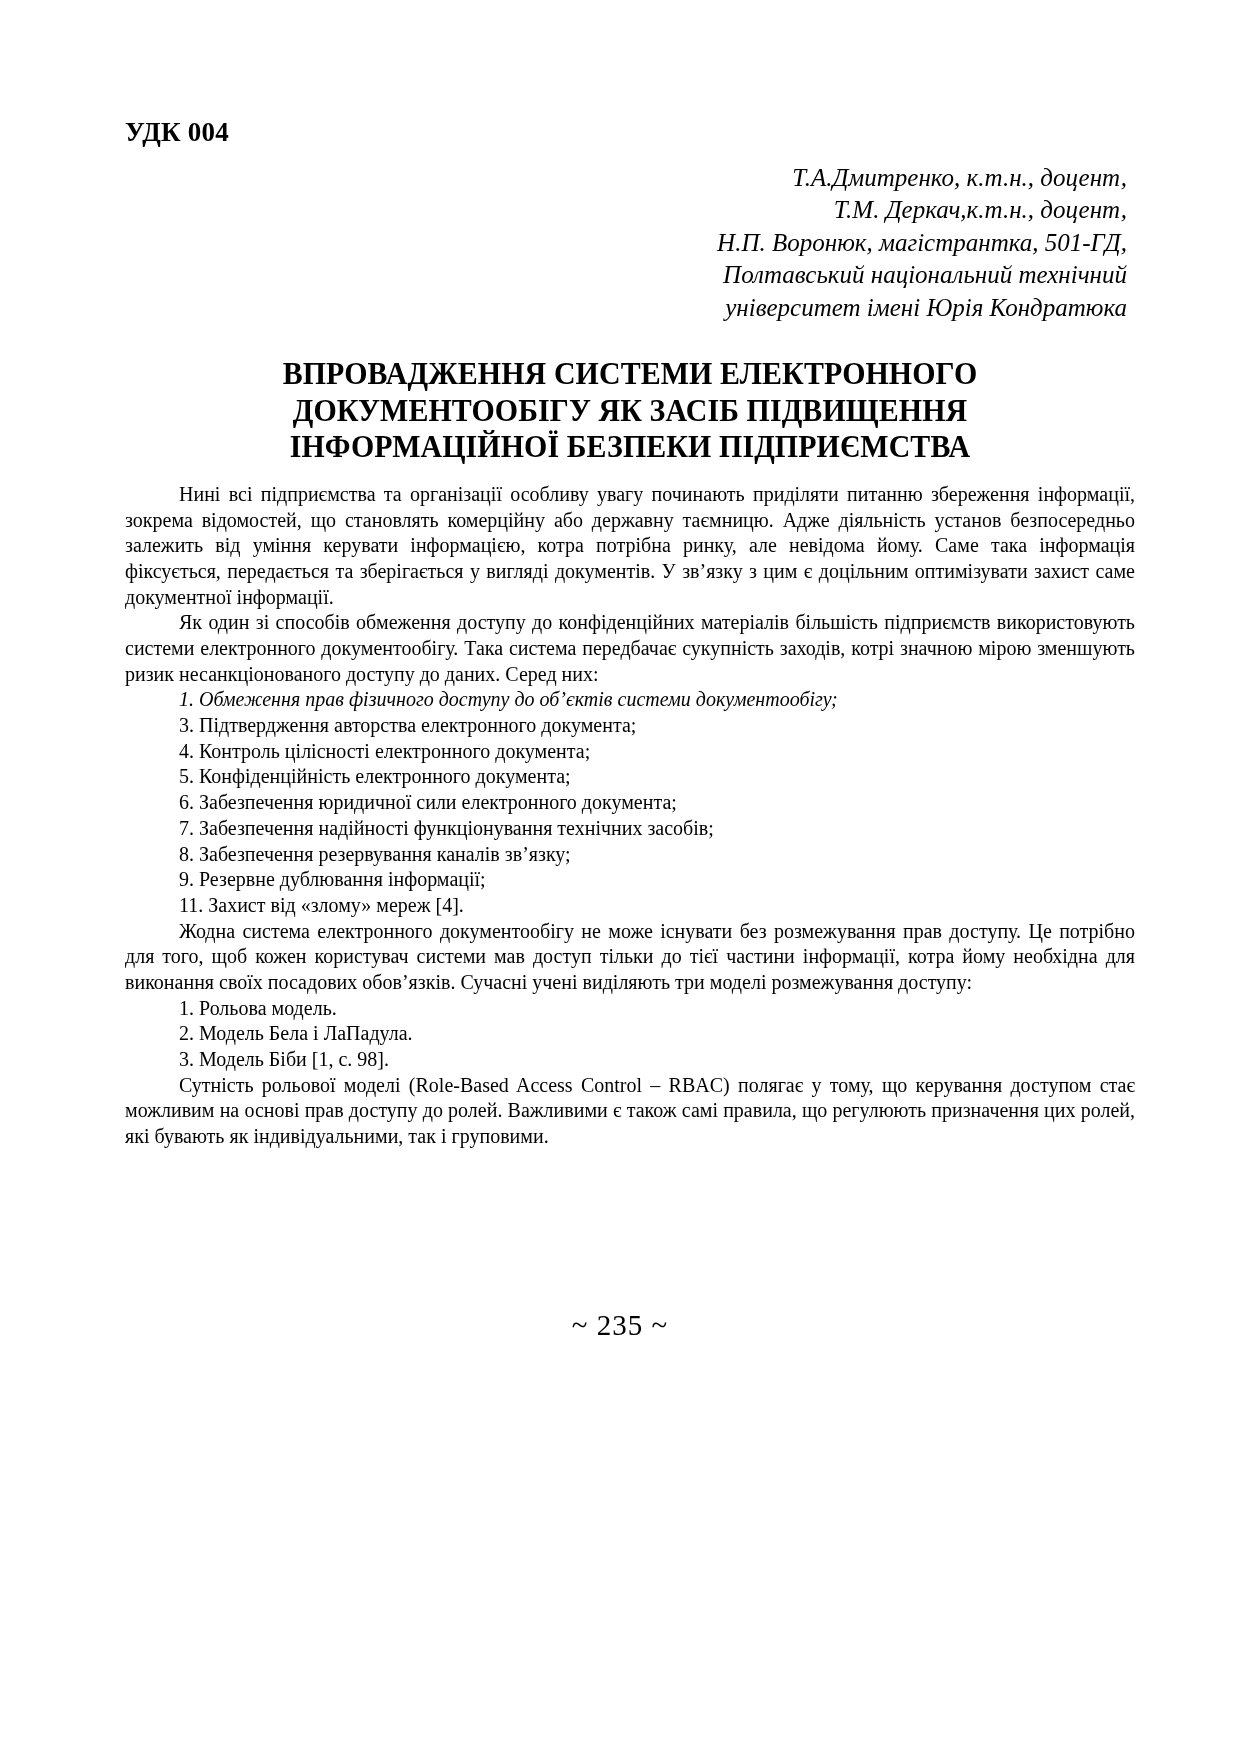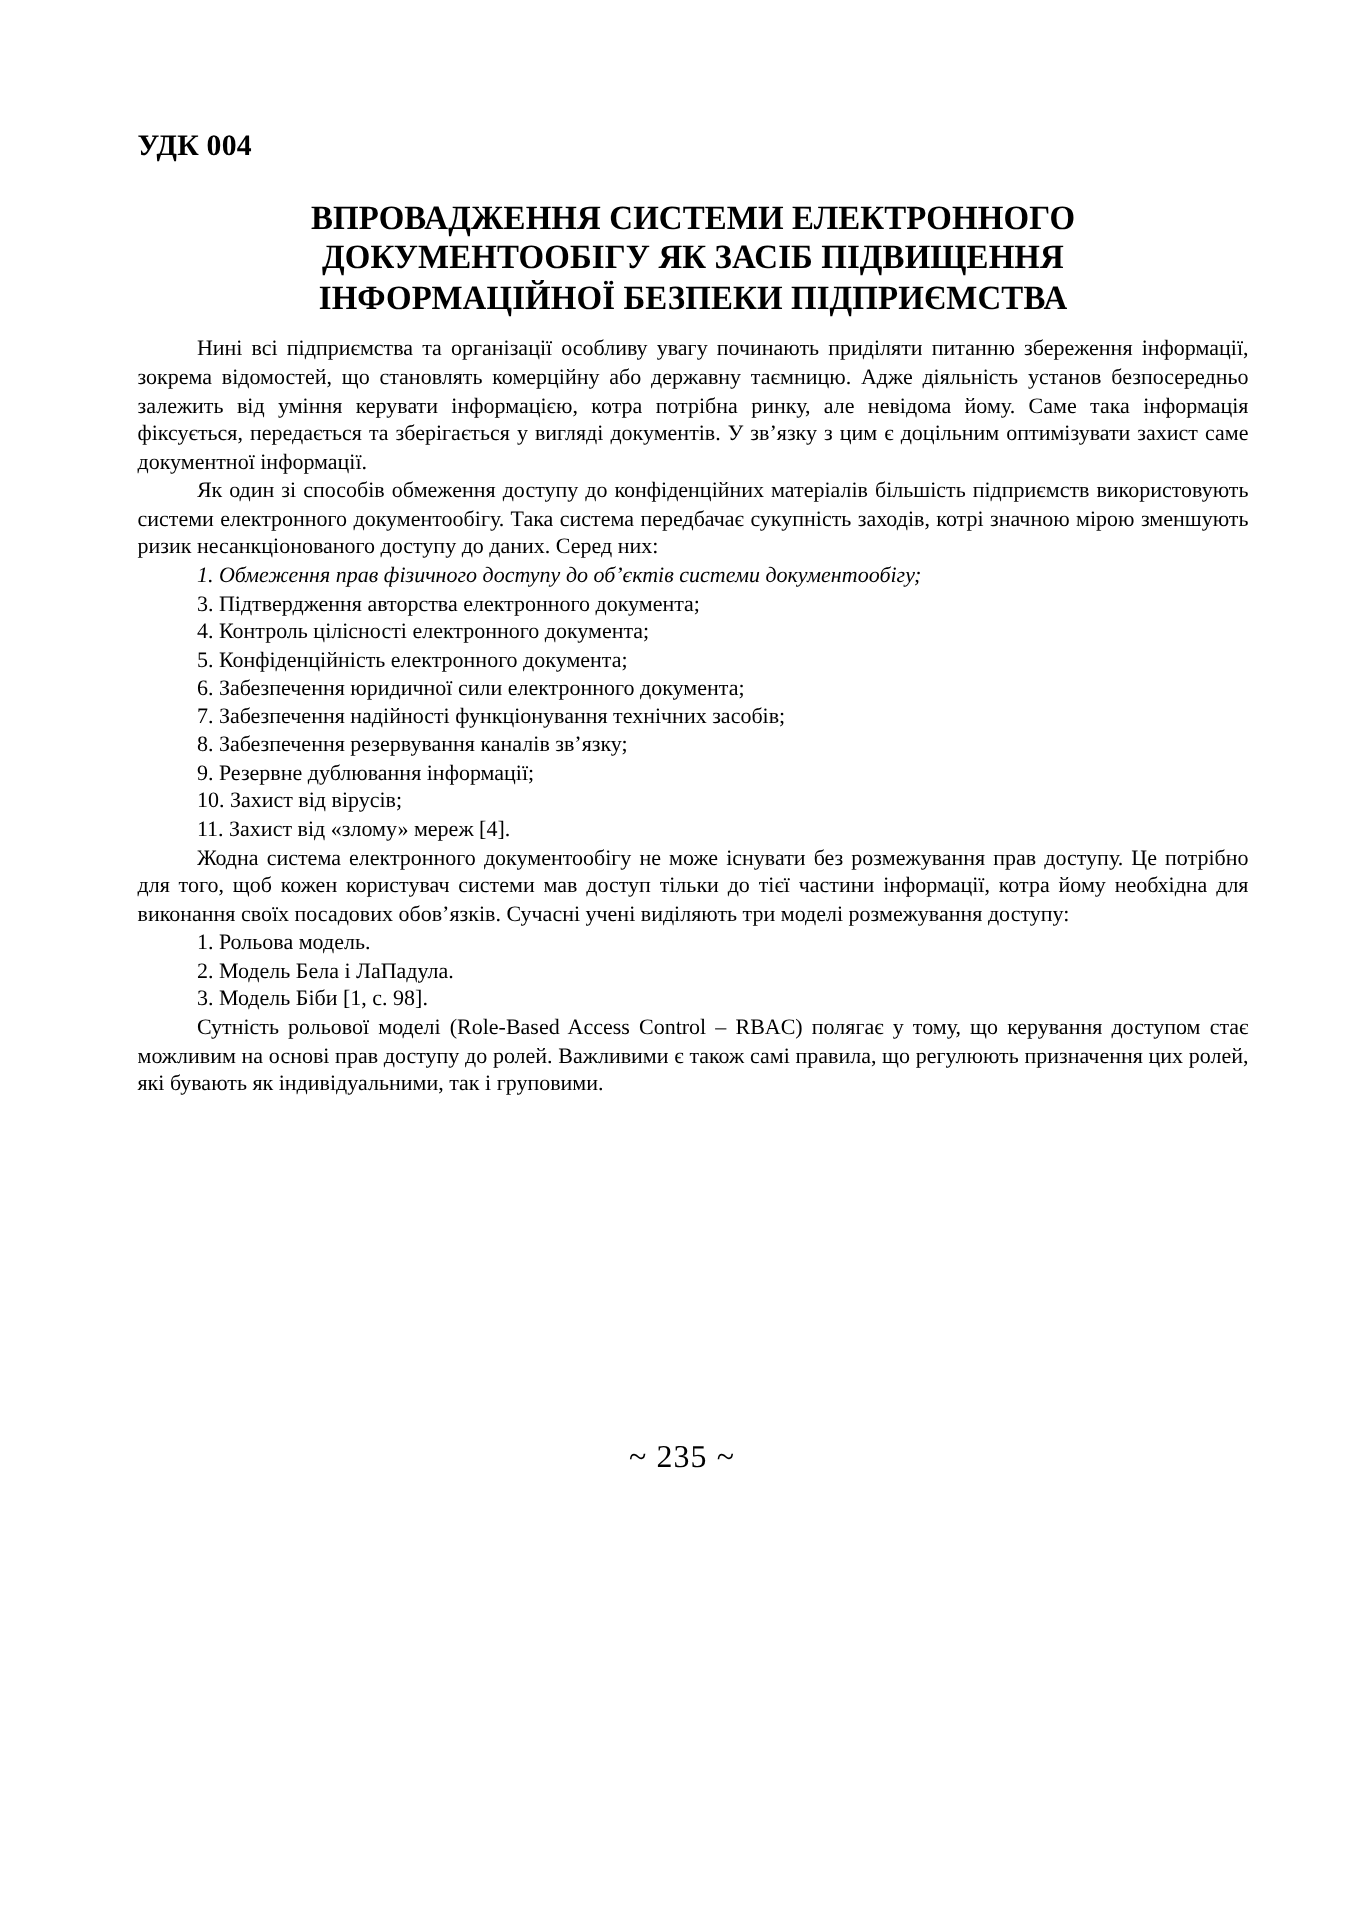--- a/index.html
+++ b/index.html
@@ -107,20 +107,27 @@
     letter-spacing: 1px;
   }
 </style>
 </head>
 <body>
 
 <div class="page">
 
   <div class="udc">УДК 004</div>
 
+  <div class="authors">
+    <span class="author-line">Т.А.Дмитренко, к.т.н., доцент,</span>
+    <span class="author-line">Т.М. Деркач,к.т.н., доцент,</span>
+    <span class="author-line">Н.П. Воронюк, магістрантка, 501-ГД,</span>
+    <span class="author-line">Полтавський національний технічний</span>
+    <span class="author-line">університет імені Юрія Кондратюка</span>
+  </div>
 
   <h1 class="title">
     <span class="title-line">ВПРОВАДЖЕННЯ СИСТЕМИ ЕЛЕКТРОННОГО</span>
     <span class="title-line">ДОКУМЕНТООБІГУ ЯК ЗАСІБ ПІДВИЩЕННЯ</span>
     <span class="title-line">ІНФОРМАЦІЙНОЇ БЕЗПЕКИ ПІДПРИЄМСТВА</span>
   </h1>
 
   <div class="body-text">
 
     <p class="para justify-all">Нині всі підприємства та організації особливу увагу починають приділяти питанню збереження інформації, зокрема відомостей, що становлять комерційну або державну таємницю. Адже діяльність установ безпосередньо залежить від уміння керувати інформацією, котра потрібна ринку, але невідома йому. Саме така інформація фіксується, передається та зберігається у вигляді документів. У зв’язку з цим є доцільним оптимізувати захист саме документної інформації.</p>
@@ -129,21 +136,20 @@
 
     <ul class="list-block">
       <li class="wrapped">1. Обмеження прав фізичного доступу до об’єктів системи документообігу;</li>
       <li>3. Підтвердження авторства електронного документа;</li>
       <li>4. Контроль цілісності електронного документа;</li>
       <li>5. Конфіденційність електронного документа;</li>
       <li>6. Забезпечення юридичної сили електронного документа;</li>
       <li>7. Забезпечення надійності функціонування технічних засобів;</li>
       <li>8. Забезпечення резервування каналів зв’язку;</li>
       <li>9. Резервне дублювання інформації;</li>
-      <li>10. Захист від вірусів;</li>
       <li>11. Захист від «злому» мереж [4].</li>
     </ul>
 
     <p class="para justify-all">Жодна система електронного документообігу не може існувати без розмежування прав доступу. Це потрібно для того, щоб кожен користувач системи мав доступ тільки до тієї частини інформації, котра йому необхідна для виконання своїх посадових обов’язків. Сучасні учені виділяють три моделі розмежування доступу:</p>
 
     <ul class="list-block">
       <li>1. Рольова модель.</li>
       <li>2. Модель Бела і ЛаПадула.</li>
       <li>3. Модель Біби [1, с. 98].</li>
     </ul>

